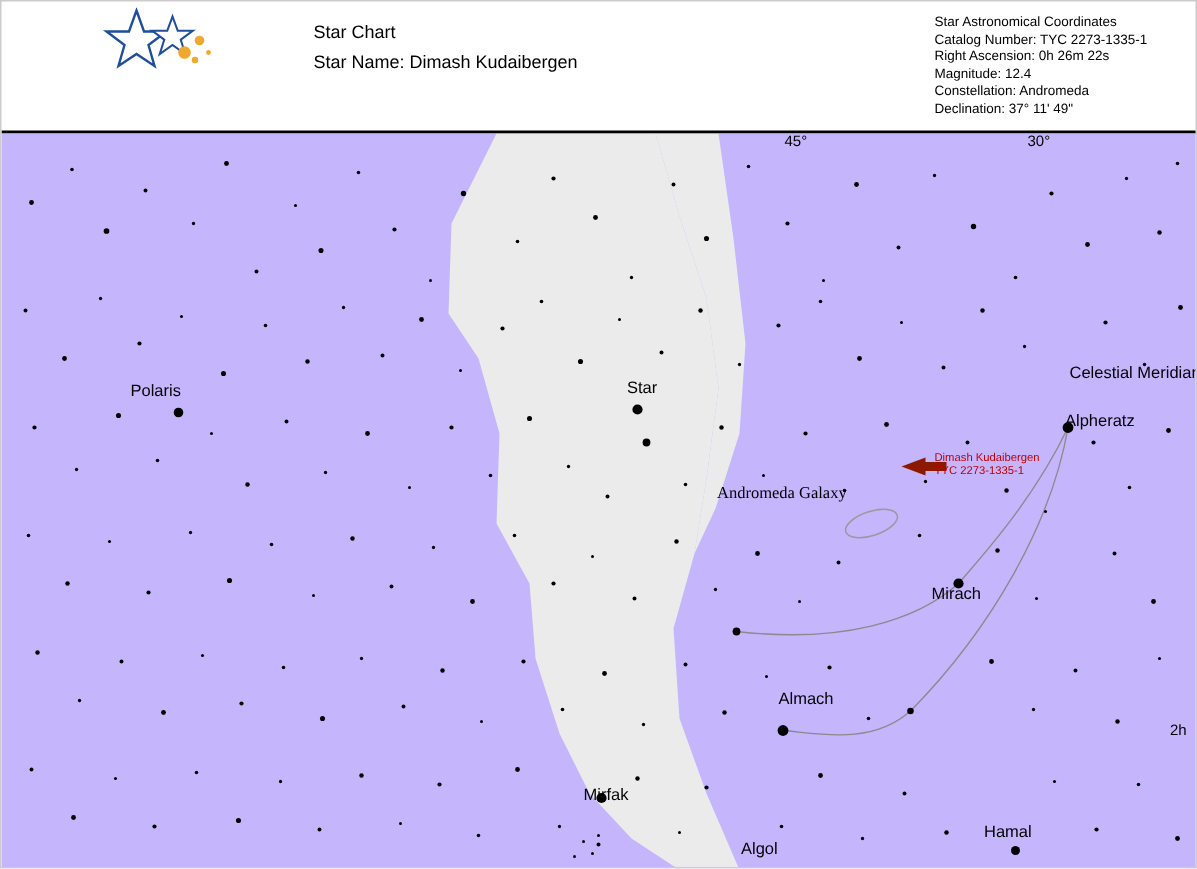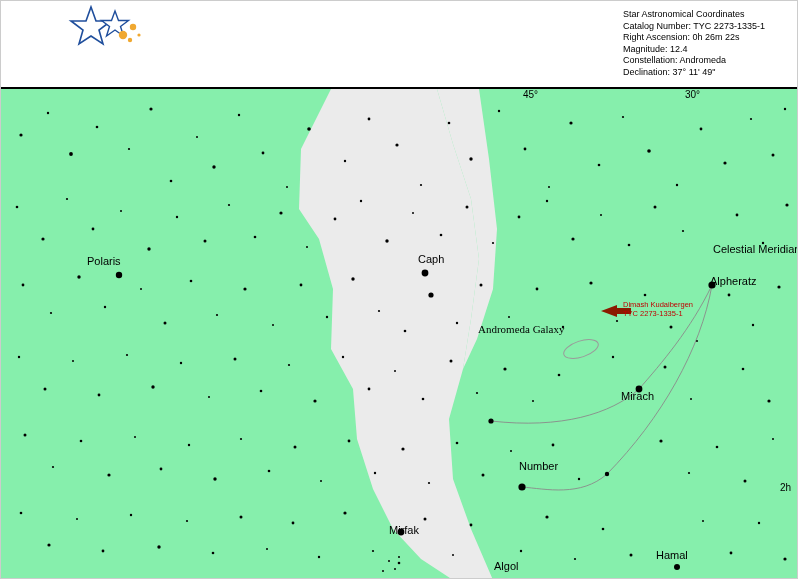--- a/index.html
+++ b/index.html
@@ -70,21 +70,21 @@
     height: 2px;
     background: #000000;
   }
 
   
   #sky {
     position: absolute;
     left: 0; top: 88px;
     width: 798px;
     height: 491px;
-    background: #86efac;
+    background: #c4b5fd;
     overflow: hidden;
   }
   #sky svg {
     position: absolute;
     left: 0; top: 0;
   }
 
   .axis-label {
     position: absolute;
     font-size: 10px;
@@ -116,20 +116,24 @@
       <svg id="logo-stars" viewBox="0 0 80 48">
         <polygon points="24,2 29,16 44,16 32,25 36,39 24,31 12,39 16,25 4,16 19,16" fill="#ffffff" stroke="#1f4e9c" stroke-width="1.6"></polygon>
         <polygon points="48,6 51.5,15.5 61.5,15.5 53.5,21.5 56.5,31 48,25 39.5,31 42.5,21.5 34.5,15.5 44.5,15.5" fill="#ffffff" stroke="#1f4e9c" stroke-width="1.4"></polygon>
         <circle cx="56" cy="30" r="4.2" fill="#f0a830"></circle>
         <circle cx="66" cy="22" r="3.2" fill="#f0a830"></circle>
         <circle cx="63" cy="35" r="2.2" fill="#f0a830"></circle>
         <circle cx="72" cy="30" r="1.6" fill="#f0a830"></circle>
       </svg>
     </div>
 
+    <div id="chart-title-block">
+      <div>Star Chart</div>
+      <div>Star Name: Dimash Kudaibergen</div>
+    </div>
 
     <div id="coords-block">
       <div>Star Astronomical Coordinates</div>
       <div>Catalog Number: TYC 2273-1335-1</div>
       <div>Right Ascension: 0h 26m 22s</div>
       <div>Magnitude: 12.4</div>
       <div>Constellation: Andromeda</div>
       <div>Declination: 37° 11' 49"</div>
     </div>
 
@@ -352,26 +356,26 @@
       <g>
         <path d="M600 222 L616 216 L616 219 L630 219 L630 225 L616 225 L616 228 Z" fill="#8b1a00"></path>
       </g>
     </svg>
 
     <div class="axis-label" style="left:522px; top:0px;">45°</div>
     <div class="axis-label" style="left:684px; top:0px;">30°</div>
     <div class="axis-label" style="left:779px; top:364px;margin-top:29px;">2h</div>
 
     <div class="star-label" style="left:86px; top:166px;">Polaris</div>
-    <div class="star-label" style="left:417px; top:164px;">Caph</div>
+    <div class="star-label" style="left:417px; top:164px;">Star</div>
     <div class="star-label" style="left:477px; top:234px;font-family:Liberation Serif, serif;">Andromeda Galaxy</div>
     <div class="star-label" style="left:712px; top:154px;">Celestial Meridian</div>
     <div class="star-label" style="left:709px; top:186px;">Alpheratz</div>
     <div class="star-label" style="left:620px; top:301px;">Mirach</div>
-    <div class="star-label" style="left:518px; top:371px;">Number</div>
+    <div class="star-label" style="left:518px; top:371px;">Almach</div>
     <div class="star-label" style="left:388px; top:435px;">Mirfak</div>
     <div class="star-label" style="left:481px; top:471px;margin-left:12px;">Algol</div>
     <div class="star-label" style="left:655px; top:460px;">Hamal</div>
 
     <div class="named-star-label" style="left:622px; top:211px;">
       <div>Dimash Kudaibergen</div>
       <div>TYC 2273-1335-1</div>
     </div>
 
   </div>

